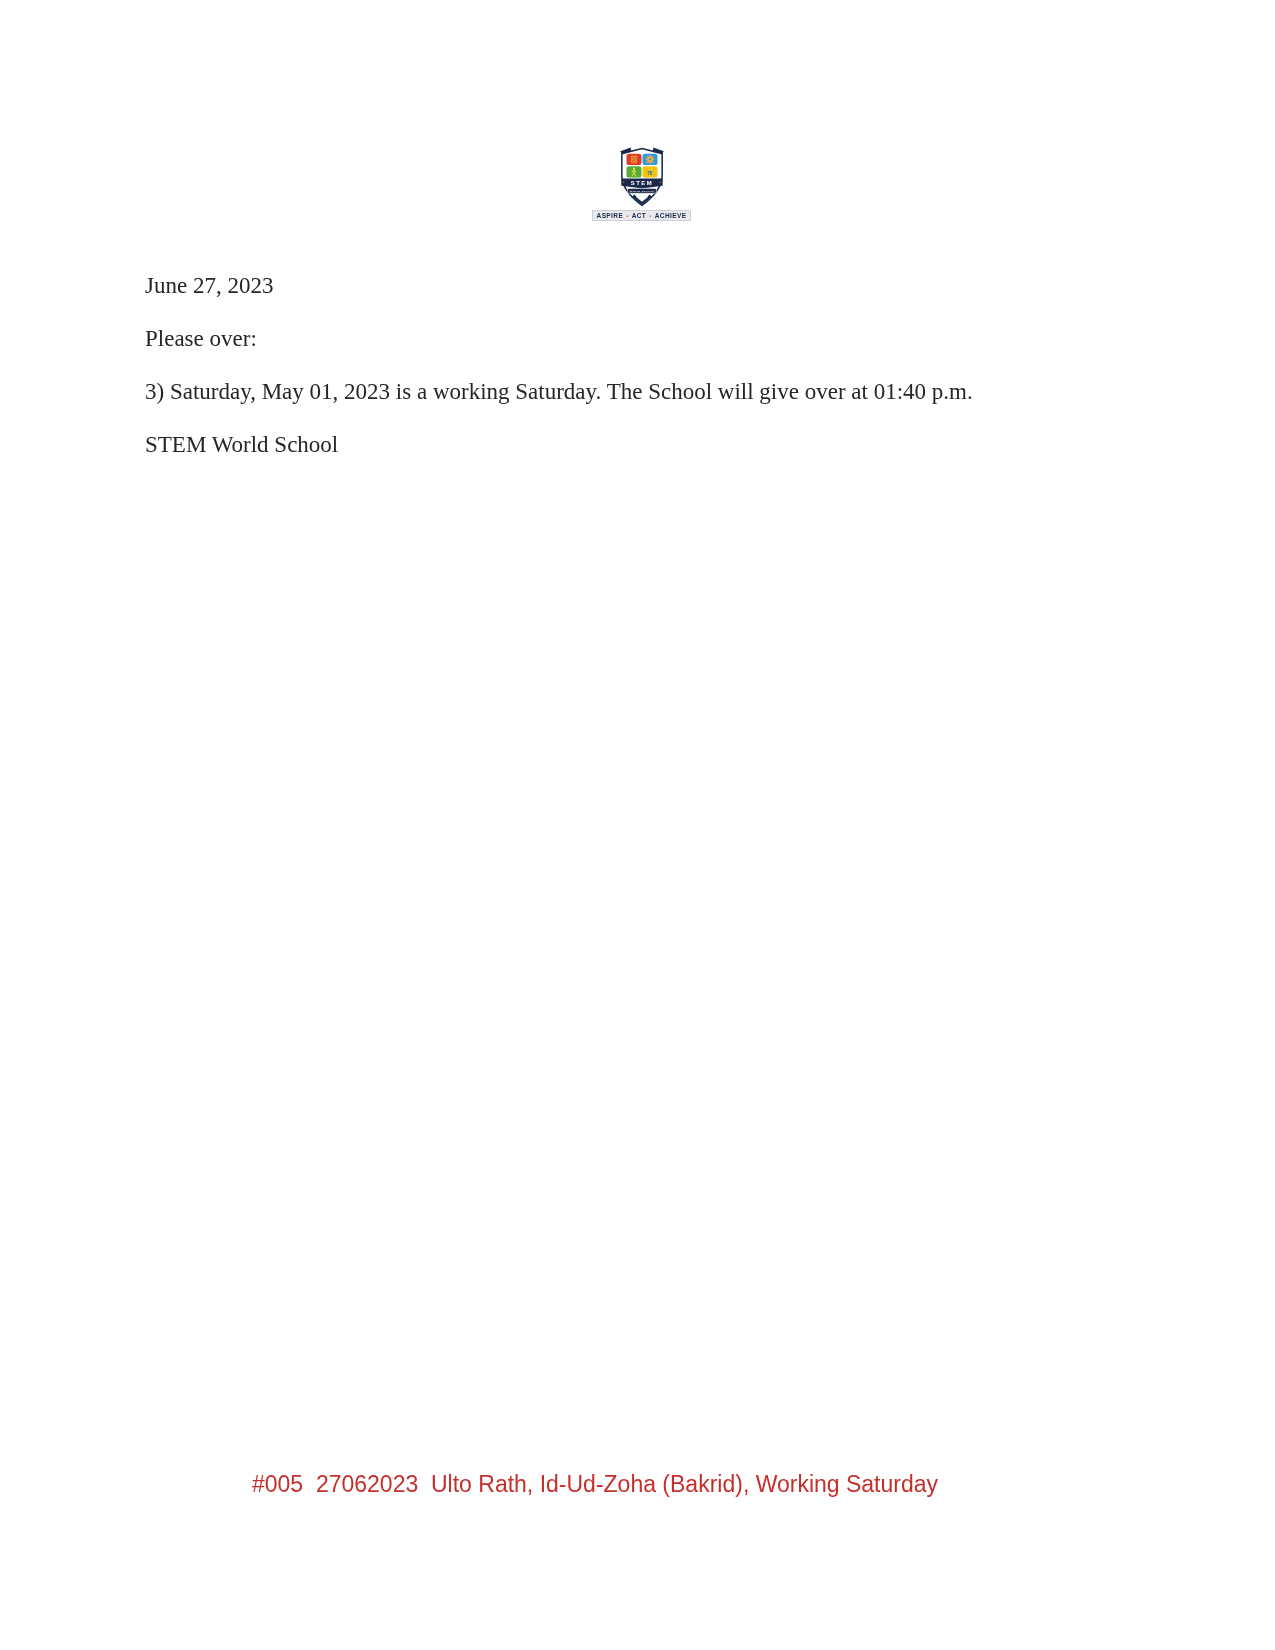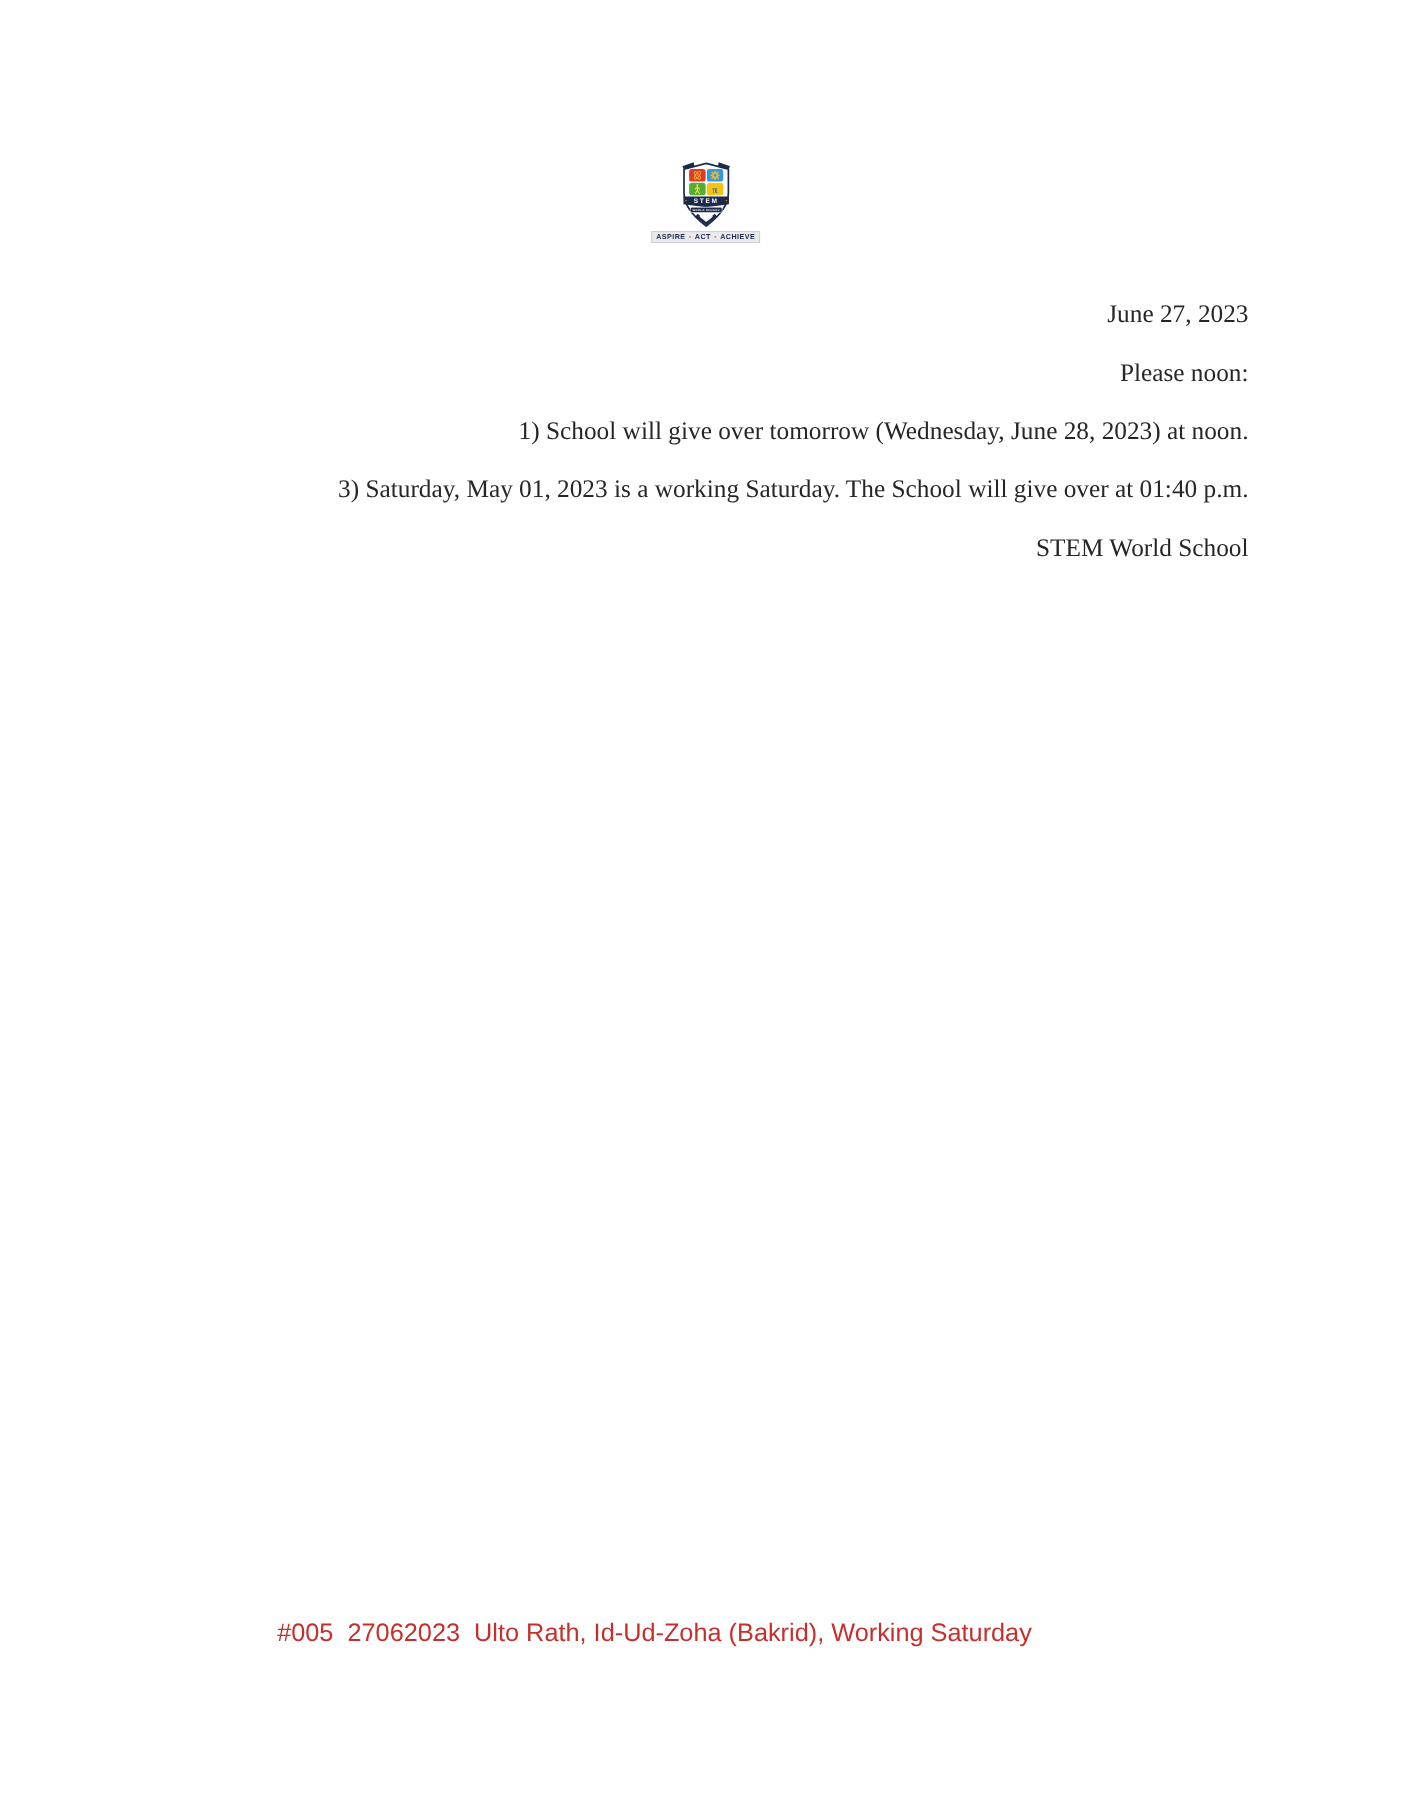--- a/index.html
+++ b/index.html
@@ -57,21 +57,20 @@
     position: absolute;
     left: 145px;
     top: 271px;
     width: 990px;
     color: #262626;
     font-size: 23px;
     line-height: 30px;
   }
   .content p {
     margin: 0 0 23px 0;
-    text-align: right;
   }
 
   
   .footer {
     position: absolute;
     top: 1471px;
     left: 0;
     width: 1190px;
     text-align: center;
     color: #c5302c;
@@ -148,21 +147,20 @@
       <span>ASPIRE</span>
       <span class="dot">▪</span>
       <span>ACT</span>
       <span class="dot">▪</span>
       <span>ACHIEVE</span>
     </div>
   </div>
 
   <div class="content">
     <p>June 27, 2023</p>
-    <p>Please noon:</p>
-    <p>1) School will give over tomorrow (Wednesday, June 28, 2023) at noon.</p>
+    <p>Please over:</p>
     <p>3) Saturday, May 01, 2023 is a working Saturday. The School will give over at 01:40 p.m.</p>
     <p>STEM World School</p>
   </div>
 
   <div class="footer">#005  27062023  Ulto Rath, Id-Ud-Zoha (Bakrid), Working Saturday</div>
 
 </div>
 
 </body></html>

